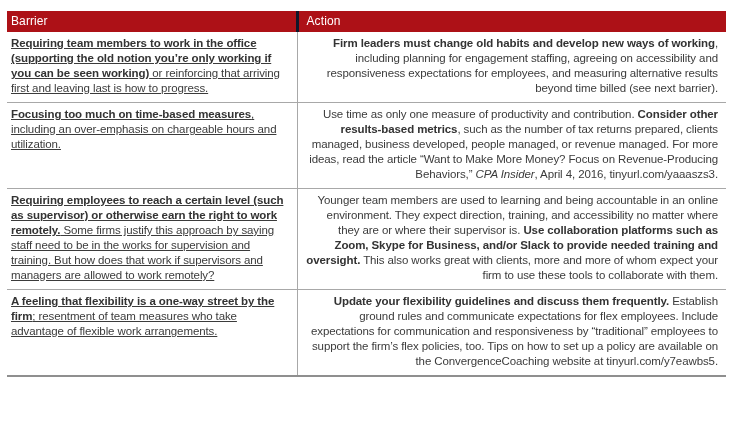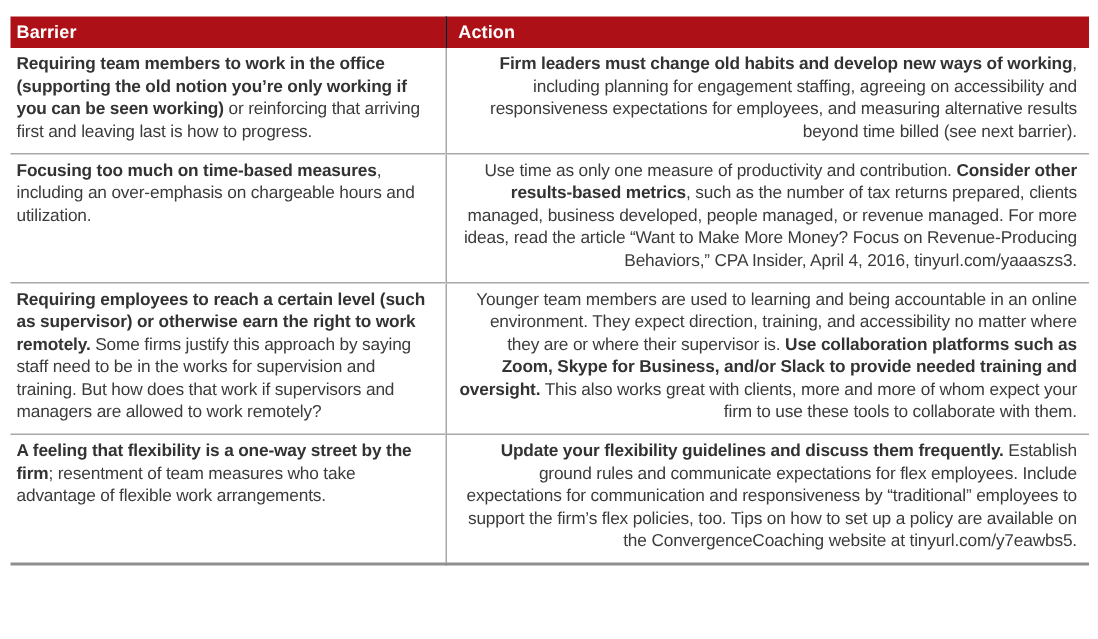--- a/index.html
+++ b/index.html
@@ -27,41 +27,41 @@
     border-bottom: 2px solid #8f8f8f;
   }
   col.col-barrier { width: 290px; }
   col.col-action  { width: 429px; }
 
   th {
     background: #ad1117;
     color: #ffffff;
     text-align: left;
     font-size: 12px;
-    font-weight: bold;
+    font-weight: normal;
     padding: 3px 8px 4px 8px;
     letter-spacing: 0.1px;
   }
   th.barrier { padding-left: 4px; }
-  th + th { border-left: 1px solid #0f172a; }
+  th + th { border-left: 3px solid #0f172a; }
 
   td {
     vertical-align: top;
     font-size: 11.5px;
     line-height: 15px;
     letter-spacing: -0.1px;
     color: #3b3b3b;
     padding: 4px 8px 6px 8px;
   }
-  td.barrier { padding-left: 4px; padding-right: 10px; }
+  td.barrier { padding-left: 4px; padding-right: 10px; text-decoration: underline; }
   td + td { border-left: 1px solid #a8a8a8; text-align: right; }
   tbody tr + tr td { border-top: 1px solid #a8a8a8; }
 
   .b { font-weight: bold; color: #333333; }
-  .i { }
+  .i { font-style: italic; }
 </style>
 </head>
 <body>
 
 <div class="page">
   <table class="barrier-table">
     <colgroup>
       <col class="col-barrier">
       <col class="col-action">
     </colgroup>

